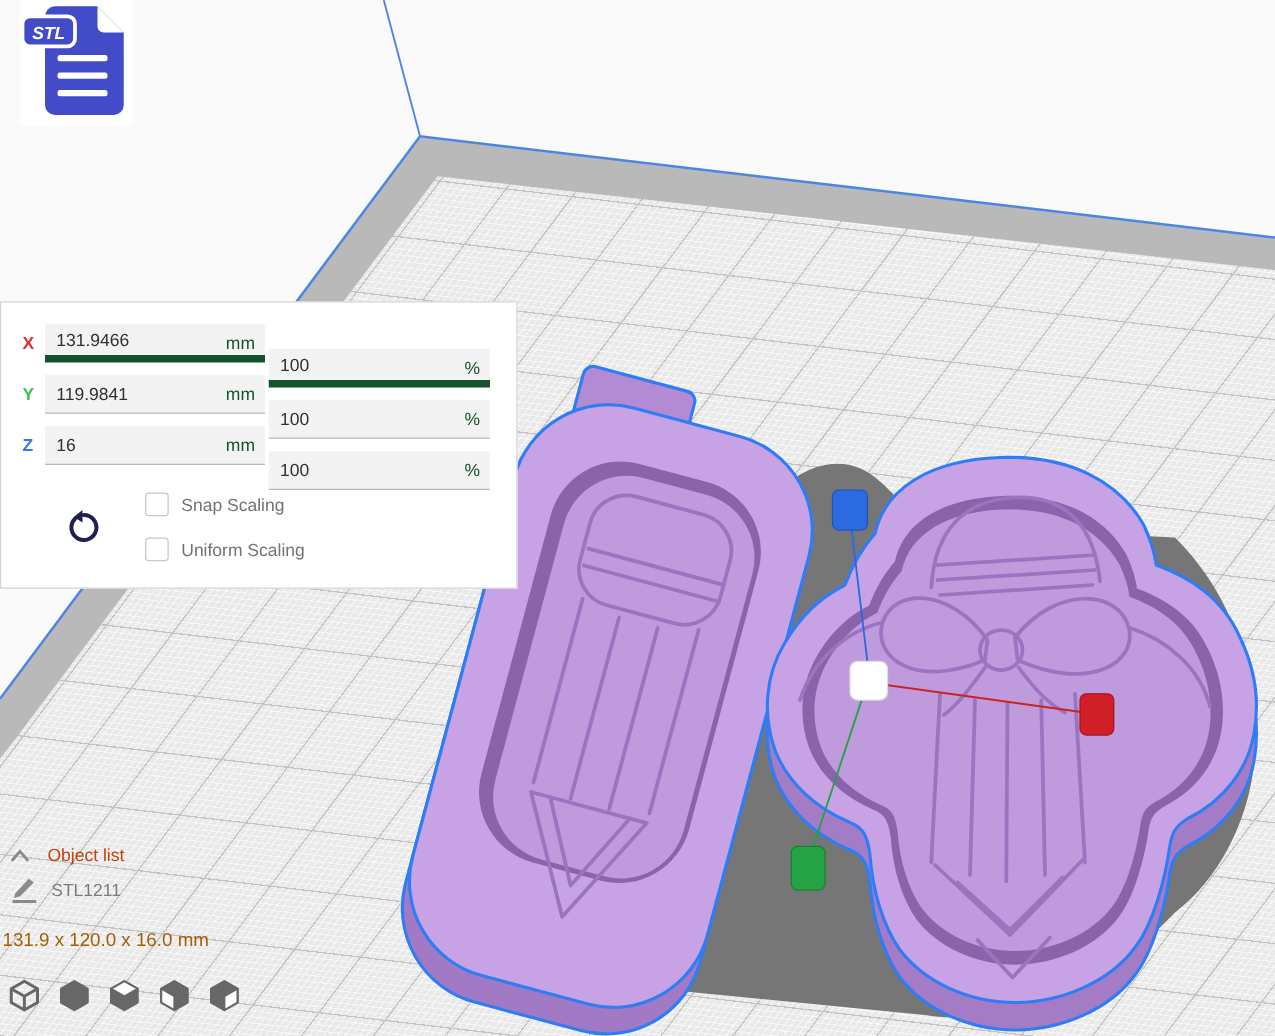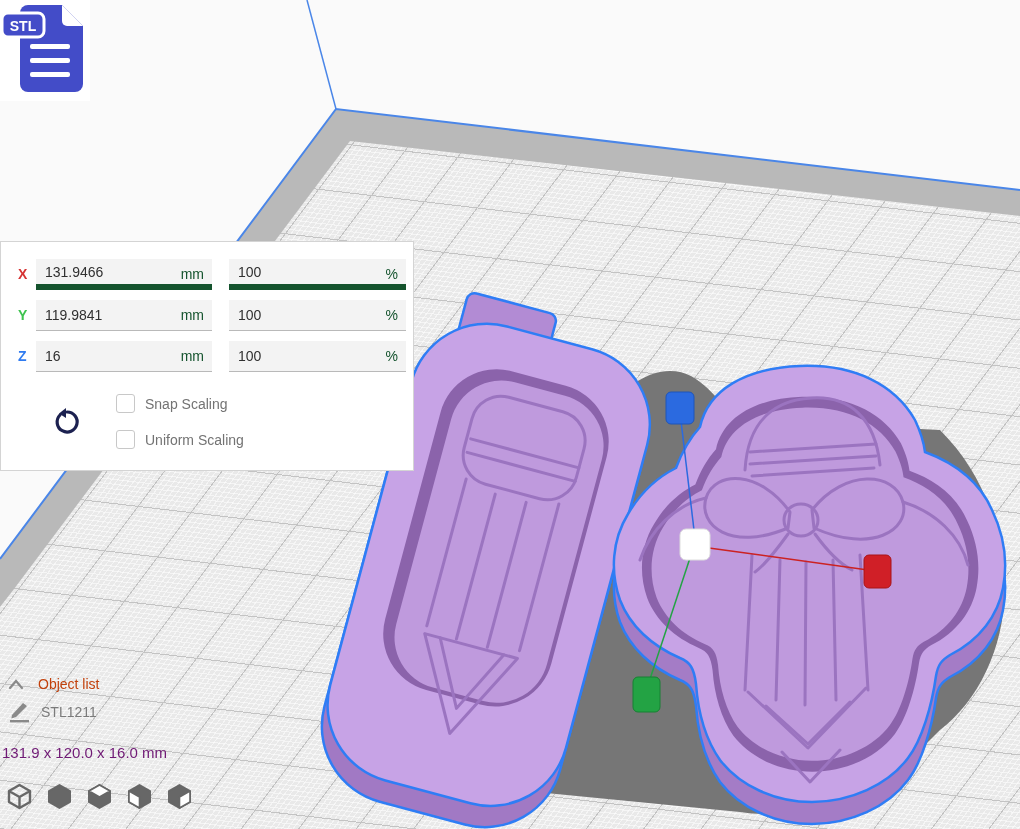--- a/index.html
+++ b/index.html
@@ -16,21 +16,21 @@
     background-color:#e9e9e9;
     background-image:
       repeating-linear-gradient(6.7deg,#c3c3c3 0 1px,transparent 1px 48px),
       repeating-linear-gradient(126.9deg,#c3c3c3 0 1px,transparent 1px 46px),
       repeating-linear-gradient(6.7deg,rgba(255,255,255,.55) 0 1px,transparent 1px 4.8px),
       repeating-linear-gradient(126.9deg,rgba(255,255,255,.55) 0 1px,transparent 1px 4.6px);
   }
   .scene{position:absolute;inset:0;}
   
   .stl-badge{
-    position:absolute;left:0;top:0;width:90px;height:101px;background:#ffffff;
+    position:absolute;left:16px;top:0;width:90px;height:101px;background:#ffffff;font-style:italic;
   }
   
   .scale-panel{
     position:absolute;left:0;top:241px;width:414px;height:230px;
     background:#ffffff;border:1px solid #d4d4d4;box-sizing:border-box;
   }
   .axis-row{position:absolute;left:0;height:31px;width:100%;}
   .axis-row .axis-label{
     position:absolute;left:17px;top:7px;width:18px;font-size:14px;font-weight:bold;
   }
@@ -40,34 +40,34 @@
   }
   .field input{
     position:absolute;left:0;top:0;width:100%;height:100%;border:0;background:transparent;
     font-family:"Liberation Sans",sans-serif;font-size:14px;color:#303030;padding:0 30px 0 9px;
     box-sizing:border-box;outline:none;
   }
   .field .unit{
     position:absolute;right:8px;top:7px;font-size:14px;color:#14532d;pointer-events:none;
   }
   .field.mm{left:35px;width:176px;}
-  .field.pct{left:228px;width:177px;}
+  .field.pct{left:214px;width:177px;margin-top:20px;}
   .row-x .field{border-bottom:6px solid #14532d;}
   .ax-x{color:#d63333;} .ax-y{color:#3ec34f;} .ax-z{color:#2f7bf0;}
   .chk-row{position:absolute;left:115px;display:flex;align-items:center;gap:10px;}
   .chk-row input{
     width:19px;height:19px;margin:0;accent-color:#ffffff;
     appearance:none;background:#fff;border:1px solid #c8c8c8;border-radius:3px;
   }
   .chk-row span{font-size:14px;color:#737373;}
   .reset-btn{position:absolute;left:52px;top:166px;width:28px;height:28px;border:0;background:transparent;padding:0;cursor:pointer;}
   
   .objlist-header{position:absolute;left:8px;top:676px;display:flex;align-items:center;gap:14px;color:#c2410c;font-size:14px;}
   .objlist-item{position:absolute;left:8px;top:700px;display:flex;align-items:center;gap:10px;color:#7b7b7b;font-size:14px;}
-  .dims{position:absolute;left:2px;top:744px;color:#701a75;font-size:15px;}
+  .dims{position:absolute;left:2px;top:744px;color:#a16207;font-size:15px;}
   .view-buttons{position:absolute;left:6px;top:783px;display:flex;gap:13px;}
   .view-buttons button{width:27px;height:27px;padding:0;border:0;background:transparent;cursor:pointer;}
 </style>
 </head>
 <body>
 
 <div class="viewport">
   <div class="plate"></div>
 
   <svg class="scene" width="1020" height="829" viewBox="0 0 1020 829">

